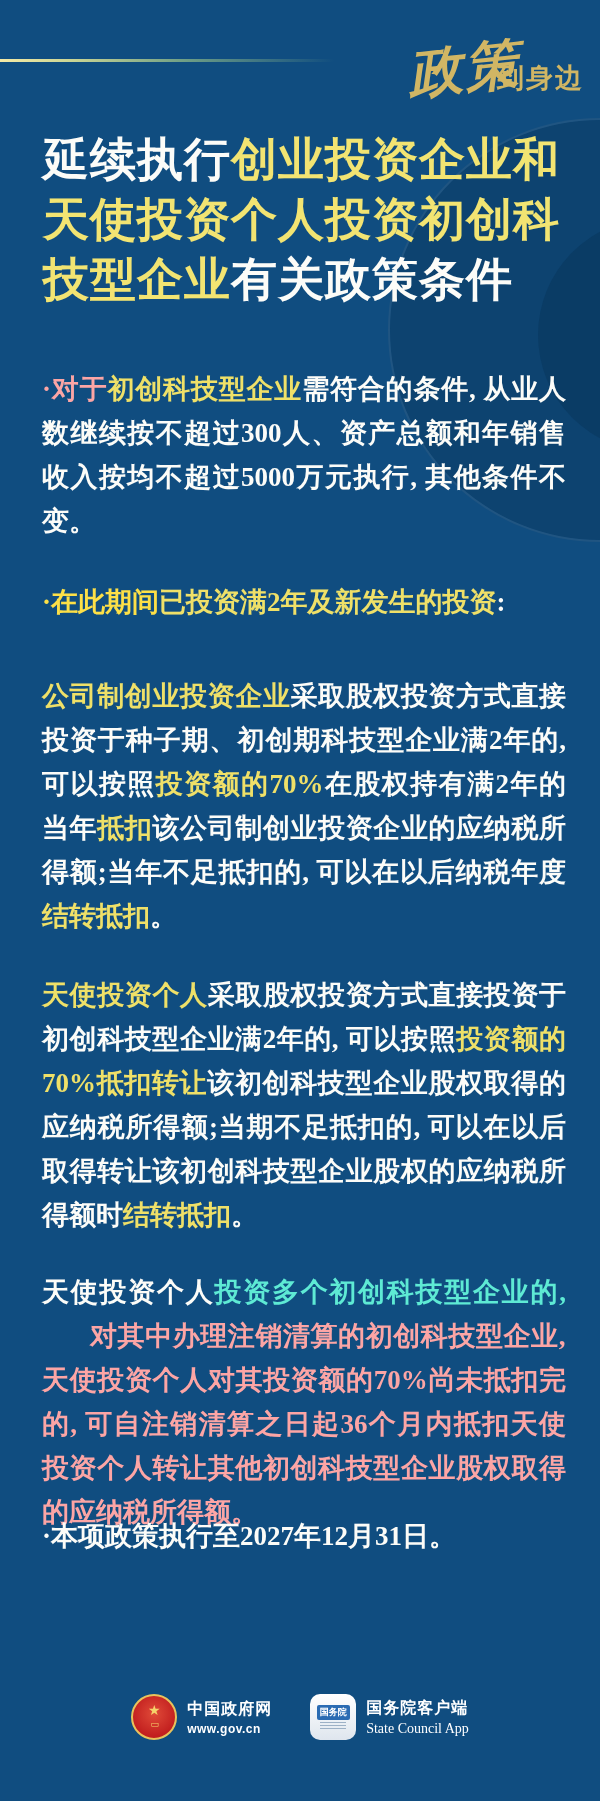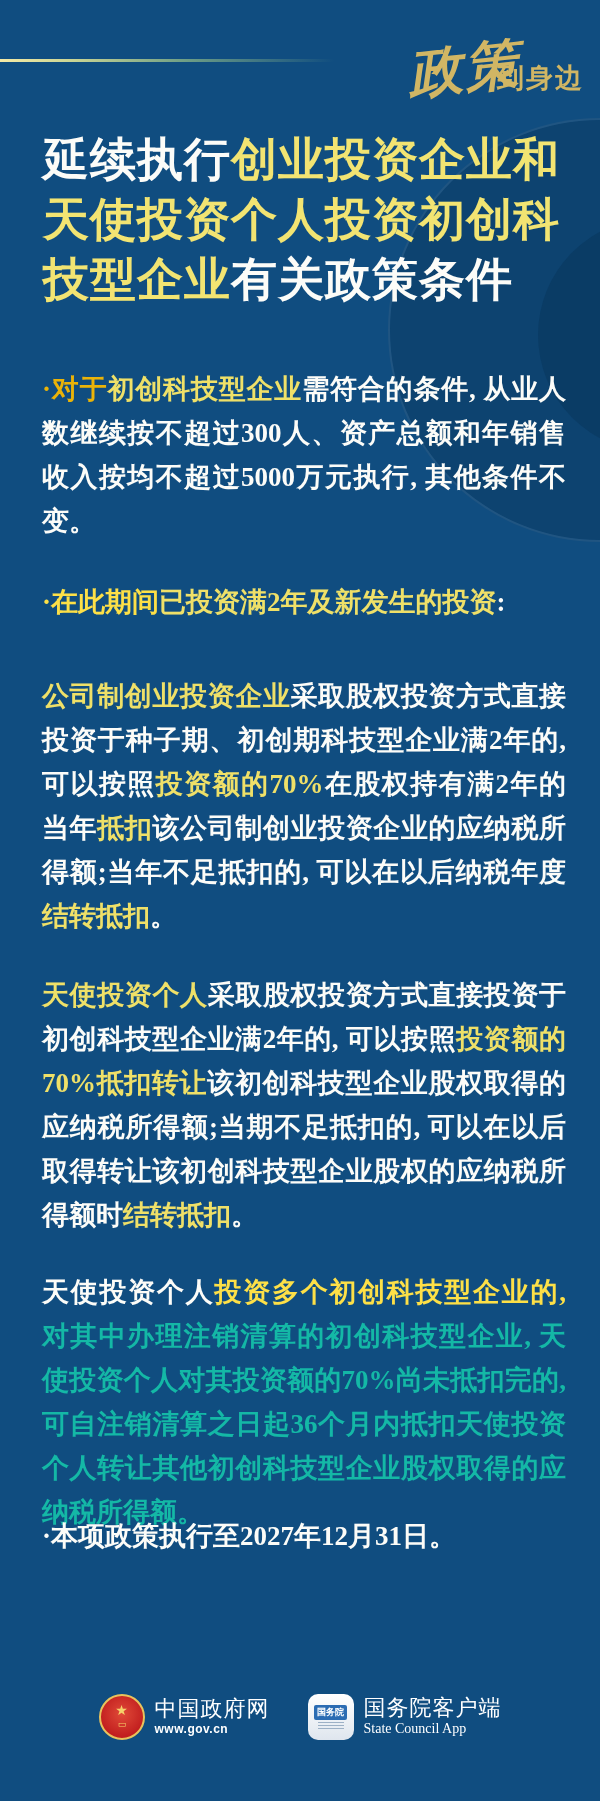--- a/index.html
+++ b/index.html
@@ -84,21 +84,21 @@
     display:flex;flex-direction:column;align-items:center;justify-content:center;
     gap:2px;box-sizing:border-box;padding:4px;
   }
   .app-icon .app-badge{
     background:#2B6CB3;color:#fff;font-size:9px;font-weight:bold;
     border-radius:2px;padding:1px 3px;letter-spacing:0;white-space:nowrap;
   }
   .app-icon .app-lines{width:26px;height:8px;
     background:repeating-linear-gradient(180deg,#9db1c6 0 1px,transparent 1px 3px);}
   .logo-text{display:flex;flex-direction:column;justify-content:center;}
-  .logo-title{color:#fff;font-size:22px;font-weight:normal;letter-spacing:1px;line-height:24px;}
+  .logo-title{color:#fff;font-size:16px;font-weight:bold;letter-spacing:1px;line-height:24px;}
   .logo-sub{color:#fff;font-size:12px;font-weight:bold;letter-spacing:.5px;line-height:16px;}
   .logo-sub-serif{
     font-family:"Liberation Serif","DejaVu Serif",serif;
     color:#fff;font-size:14px;line-height:18px;
   }
 </style>
 </head>
 <body>
 
 <div class="poster">
@@ -108,25 +108,25 @@
 
   <div class="gradient-line"></div>
 
   <div class="brand">
     <span class="brand-script">政策</span>
     <span class="brand-rest">到身边</span>
   </div>
 
   <h1 class="title" style="margin:1px;"><span style="color: rgb(252, 252, 248);">延续执行</span><span style="color: rgb(242, 228, 114);">创业投资企业和天使投资个人投资初创科技型企业</span><span style="color: rgb(252, 252, 248);">有关政策条件</span></h1>
 
-  <p class="para p1" style="margin:0;"><span style="color: #eab308;">·对于</span><span style="color: rgb(239, 224, 104);">初创科技型企业</span><span style="color: rgb(252, 252, 248);">需符合的条件, 从业人数继续按不超过300人、资产总额和年销售收入按均不超过5000万元执行, 其他条件不变。</span></p>
+  <p class="para p1" style="margin:0;"><span style="color: #fca5a5;">·对于</span><span style="color: rgb(239, 224, 104);">初创科技型企业</span><span style="color: rgb(252, 252, 248);">需符合的条件, 从业人数继续按不超过300人、资产总额和年销售收入按均不超过5000万元执行, 其他条件不变。</span></p>
   <p class="para p2" style="margin:0;"><span style="color: #fde047; margin-top: 20px;">·在此期间</span><span style="color: rgb(239, 224, 104);">已投资满2年及新发生的投资</span><span style="color: rgb(252, 252, 248);">:</span></p>
   <p class="para p3" style="margin:0;"><span style="color: rgb(239, 224, 104);">公司制创业投资企业</span><span style="color: rgb(252, 252, 248);">采取股权投资方式直接投资于种子期、初创期科技型企业满2年的, 可以按照</span><span style="color: rgb(239, 224, 104);">投资额的70%</span><span style="color: rgb(252, 252, 248);">在股权持有满2年的当年</span><span style="color: rgb(239, 224, 104);">抵扣</span><span style="color: rgb(252, 252, 248);">该公司制创业投资企业的应纳税所得额;当年不足抵扣的, 可以在以后纳税年度</span><span style="color: rgb(239, 224, 104);">结转抵扣</span><span style="color: rgb(252, 252, 248);">。</span></p>
   <p class="para p4" style="margin:0;"><span style="color: rgb(239, 224, 104);">天使投资个人</span><span style="color: rgb(252, 252, 248);">采取股权投资方式直接投资于初创科技型企业满2年的, 可以按照</span><span style="color: rgb(239, 224, 104);">投资额的70%抵扣转让</span><span style="color: rgb(252, 252, 248);">该初创科技型企业股权取得的应纳税所得额;当期不足抵扣的, 可以在以后取得转让该初创科技型企业股权的应纳税所得额时</span><span style="color: rgb(239, 224, 104);">结转抵扣</span><span style="color: rgb(252, 252, 248);">。</span></p>
-  <p class="para p5" style="margin:0;"><span style="color: rgb(252, 252, 248);">天使投资个人</span><span style="color: #fde047;">投资多个初创科技型企业的,</span><span style="color: #14b8a6;"> 对其中办理注销清算的初创科技型企业, 天使投资个人对其投资额的70%尚未抵扣完的, 可自注销清算之日起36个月内抵扣天使投资个人转让其他初创科技型企业股权取得的应纳税所得额。</span></p>
+  <p class="para p5" style="margin:0;"><span style="color: rgb(252, 252, 248);">天使投资个人</span><span style="color: #5eead4;">投资多个初创科技型企业的,</span><span style="color: #fca5a5; margin-left: 48px;"> 对其中办理注销清算的初创科技型企业, 天使投资个人对其投资额的70%尚未抵扣完的, 可自注销清算之日起36个月内抵扣天使投资个人转让其他初创科技型企业股权取得的应纳税所得额。</span></p>
   <p class="para p6" style="margin:0;"><span style="color: rgb(252, 252, 248);">·本项政策执行至2027年12月31日。</span></p>
 
   <div class="footer">
     <div class="logo-group">
       <div class="emblem">
         <span class="star">★</span>
         <span class="gate">▭</span>
       </div>
       <div class="logo-text">
         <span class="logo-title">中国政府网</span>

